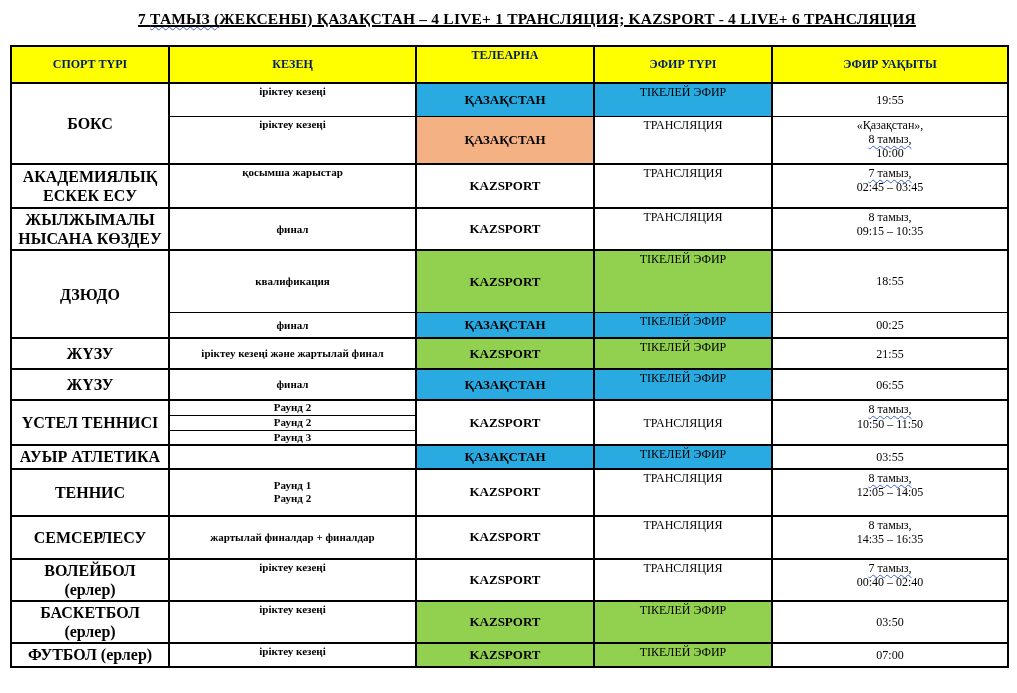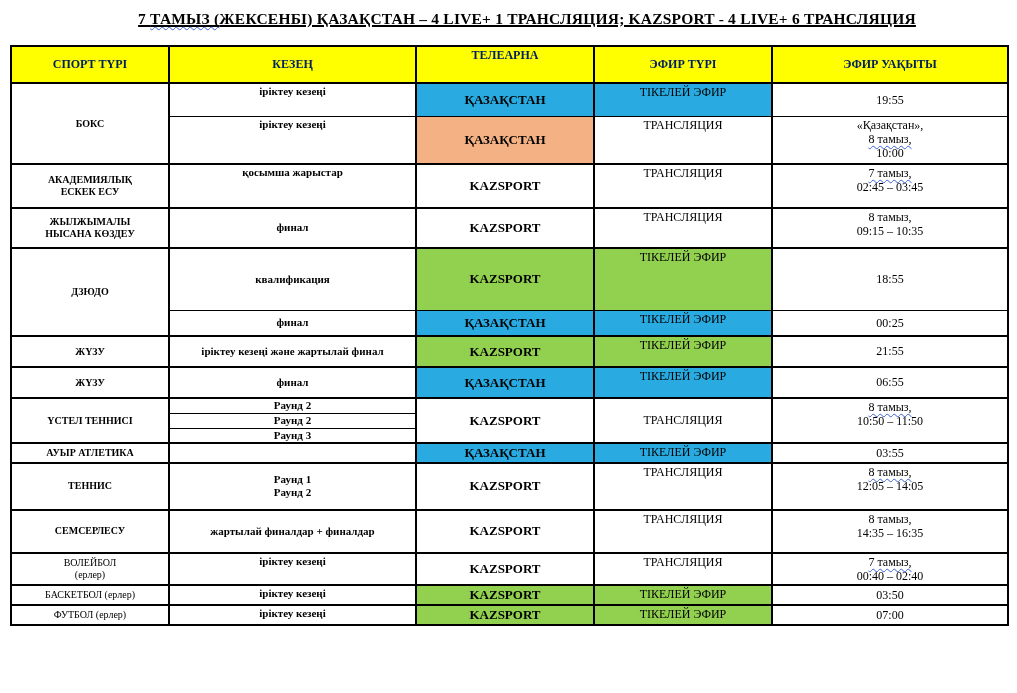--- a/index.html
+++ b/index.html
@@ -46,22 +46,22 @@
   .sched th {
     background: var(--header-bg, #FFFF00);
     color: var(--header-text, #002060);
     font-size: 12px;
     font-weight: bold;
   }
   .vtop { vertical-align: top !important; }
   .tb { border-bottom-width: 1px !important; }
   .tt { border-top-width: 1px !important; }
 
-  .sport  { font-weight: bold; font-size: 10px; }
-  .sport.regular { font-weight: normal; text-align: center; }
+  .sport  { font-weight: bold; font-size: 16px; }
+  .sport.regular { font-weight: bold; text-align: center; }
   .stage  { font-weight: bold; font-size: 11px; }
   .stage.sub { line-height: 1.05; }
   .channel{ font-weight: bold; font-size: 13px; }
   .air    { font-weight: normal; font-size: 12px; }
   .time   { font-weight: normal; font-size: 12px; }
 
   .bg-blue   { background: var(--live-blue, #29ABE2); }
   .bg-green  { background: var(--live-green, #92D050); }
   .bg-orange { background: var(--replay-orange, #F4B183); }
 

